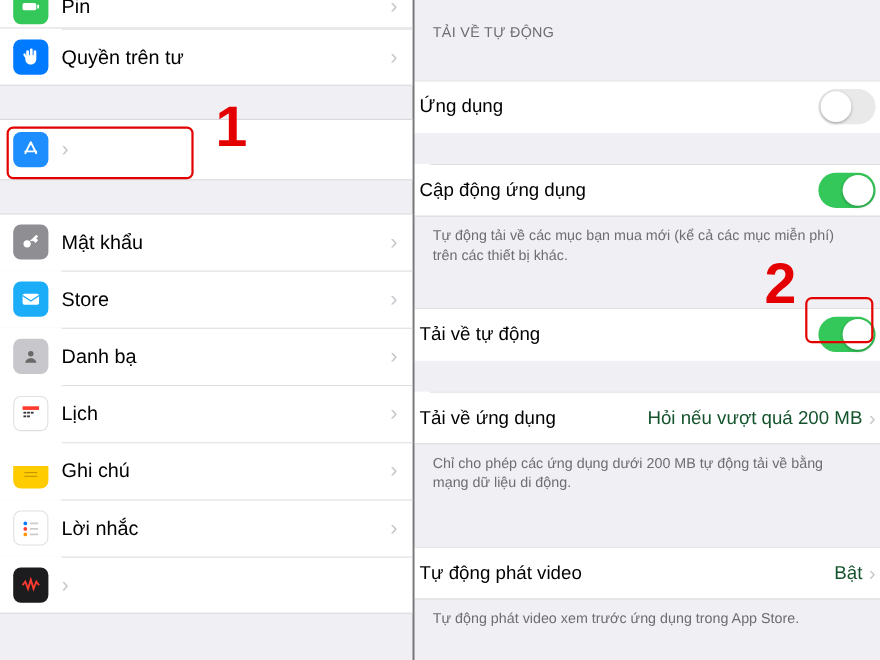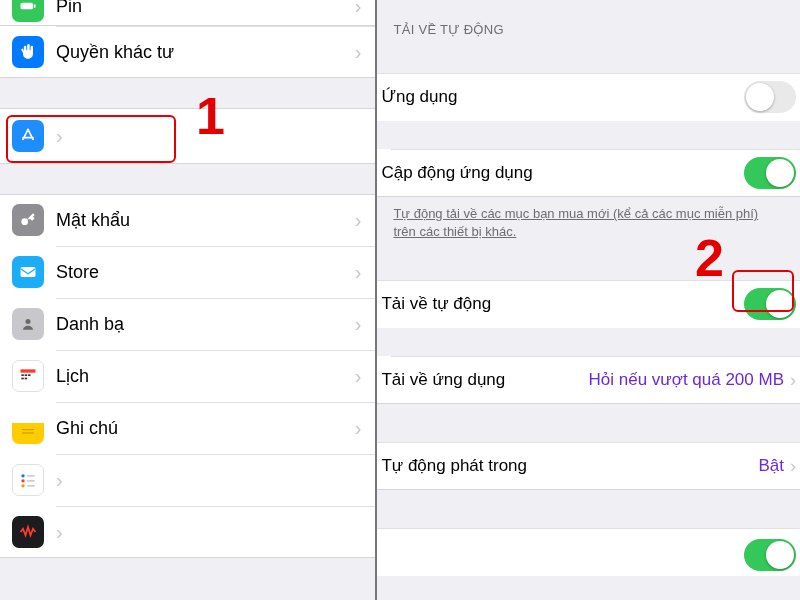--- a/index.html
+++ b/index.html
@@ -23,28 +23,28 @@
   .highlight-box { position: absolute; border: 2px solid #e40000; border-radius: 6px; pointer-events: none; }
   .annot-num { position: absolute; color: #e40000; font-weight: 700; font-size: 52px; pointer-events: none; font-family: Arial, sans-serif; }
 
   
   .header { font-size: 13px; letter-spacing: 0.3px; color: #6d6d72; padding: 16px 16px 8px 16px; text-transform: uppercase; }
   .rrow { display: flex; align-items: center; background: #fff; min-height: 48px; padding: 0 4px; position: relative; margin-top: 28px; }
   .rrow .lbl { flex: 1; font-size: 17px; color: #000; }
   .rrow + .rrow::before, .rrow.section-start::before { content: ""; position: absolute; left: 14px; right: 0; top: 0; height: 1px; background: #e0e0e3; }
   .rrow.section-start::before { left: 0; }
   .rrow.section-end::after { content: ""; position: absolute; left: 0; right: 0; bottom: 0; height: 1px; background: #d6d6da; }
-  .footer { font-size: 13px; color: #6d6d72; padding: 8px 32px 12px 16px; line-height: 1.35; text-decoration: underline; }
+  .footer { font-size: 13px; color: #6d6d72; padding: 8px 32px 12px 16px; line-height: 1.35; }
   .switch { width: 52px; height: 32px; border-radius: 16px; position: relative; flex-shrink: 0; }
   .switch .knob { width: 28px; height: 28px; background: #fff; border-radius: 50%; position: absolute; top: 2px; box-shadow: 0 1px 3px rgba(0,0,0,0.3); }
   .switch.off { background: #e9e9ea; }
   .switch.off .knob { left: 2px; }
   .switch.on { background: #34c759; }
   .switch.on .knob { right: 2px; }
-  .value-text { color: #6d28d9; font-size: 17px; margin-right: 6px; }
+  .value-text { color: #14532d; font-size: 17px; margin-right: 6px; }
   .rchev { color: #c7c7cc; font-size: 18px; }
 </style>
 </head>
 <body>
 
 <div class="pane pane-left">
 
   <div class="row section-end" style="height:40px; margin-top:-14px;">
     <div class="icon" style="background:#34c759">
       <svg viewBox="0 0 24 24" fill="#fff">
@@ -55,21 +55,21 @@
     <div class="label">Pin</div>
     <div class="chev">›</div>
   </div>
 
   <div class="row section-start section-end">
     <div class="icon" style="background:#007aff">
       <svg viewBox="0 0 24 24" fill="#fff">
           <path d="M7 11V6a1.5 1.5 0 013 0v4h1V4a1.5 1.5 0 013 0v6h1V6a1.5 1.5 0 013 0v8c0 3-2 6-6 6s-6-3-6-6v-1l-2-3a1.5 1.5 0 012-2z"></path>
         </svg>
     </div>
-    <div class="label">Quyền khác tư</div>
+    <div class="label">Quyền trên tư</div>
     <div class="chev">›</div>
   </div>
 
   <div class="gap"></div>
 
   <div class="row section-start section-end" style="height:56px">
     <div class="icon" style="background:#1e8eff">
       <svg viewBox="0 0 24 24" fill="none" stroke="#fff" stroke-width="2" stroke-linecap="round">
           <path d="M12 4l-6 12M12 4l6 12M6 14h12"></path>
         </svg>
@@ -142,20 +142,21 @@
     <div class="icon" style="background:#fff;border:1px solid #e0e0e0">
       <svg viewBox="0 0 24 24">
           <circle cx="6" cy="7" r="2" fill="#007aff"></circle>
           <circle cx="6" cy="13" r="2" fill="#ff3b30"></circle>
           <circle cx="6" cy="19" r="2" fill="#ff9500"></circle>
           <line x1="11" y1="7" x2="20" y2="7" stroke="#ccc" stroke-width="2"></line>
           <line x1="11" y1="13" x2="20" y2="13" stroke="#ccc" stroke-width="2"></line>
           <line x1="11" y1="19" x2="20" y2="19" stroke="#ccc" stroke-width="2"></line>
         </svg>
     </div>
+    <div class="label">Lời nhắc</div>
     <div class="chev">›</div>
   </div>
 
   <div class="row section-end">
     <div class="icon" style="background:#1c1c1e">
       <svg viewBox="0 0 24 24" fill="none" stroke="#ff3b30" stroke-width="2">
           <path d="M3 12l3-4 3 8 3-10 3 10 3-8 3 4"></path>
         </svg>
     </div>
     <div class="chev">›</div>
@@ -188,27 +189,29 @@
     <div class="lbl">Tải về tự động</div>
     <div class="switch on">
         <div class="knob"></div>
       </div>
   </div>
   <div class="rrow section-end">
     <div class="lbl" style="flex:0 0 auto; margin-right:8px">Tải về ứng dụng</div>
     <div class="value-text" style="flex:1; text-align:right; white-space:nowrap; overflow:hidden">Hỏi nếu vượt quá 200 MB</div>
     <div class="rchev">›</div>
   </div>
+  <div class="footer">Chỉ cho phép các ứng dụng dưới 200 MB tự động tải về bằng mạng dữ liệu di động.</div>
 
   <div style="height:10px"></div>
   <div class="rrow section-start section-end">
-    <div class="lbl">Tự động phát trong</div>
+    <div class="lbl">Tự động phát video</div>
     <div class="value-text">Bật</div>
     <div class="rchev">›</div>
   </div>
+  <div class="footer">Tự động phát video xem trước ứng dụng trong App Store.</div>
 
   <div style="height:10px"></div>
   <div class="rrow section-start" style="height:34px; border-bottom:none; margin-bottom:-20px">
     <div class="lbl"></div>
     <div class="switch on" style="margin-top:6px">
         <div class="knob"></div>
       </div>
   </div>
 
   <div class="highlight-box" style="right:6px; top:270px; width:62px; height:42px;"></div>

